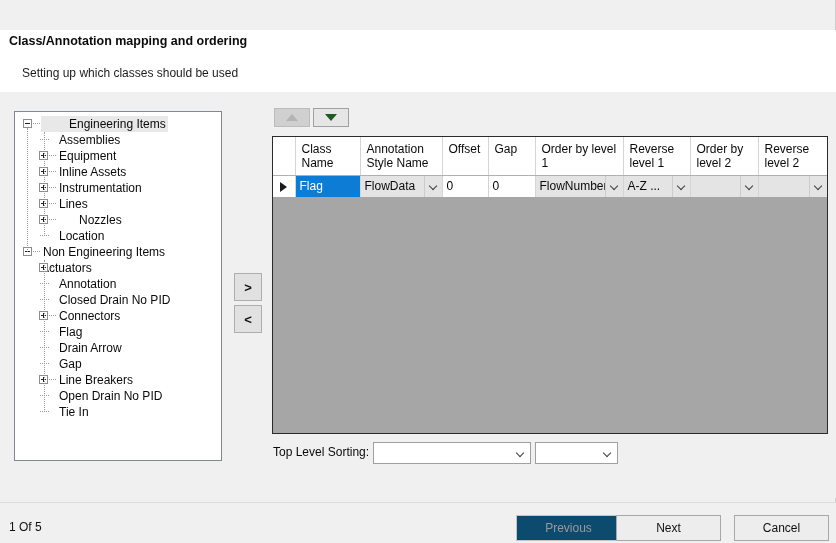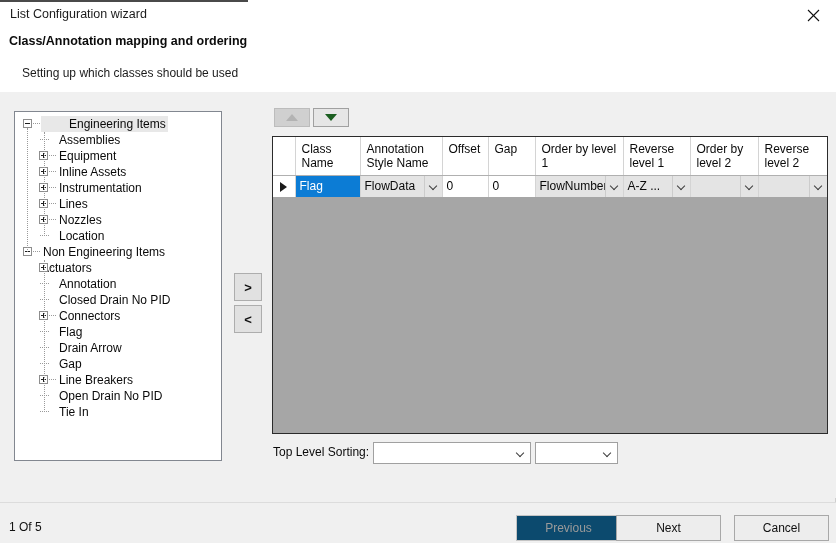--- a/index.html
+++ b/index.html
@@ -382,46 +382,36 @@
     color: #9a9a9a;
   }
   #btn-next   { left: 616px; background: #ededed; }
   #btn-cancel { left: 734px; width: 95px; background: #ededed; }
 </style>
 </head>
 <body>
 
 <div id="window">
 
-  <div id="titlebar">
-    <div id="titlebar-accent"></div>
-    <div id="title-text">List Configuration wizard</div>
-    <div id="close-btn">
-      <svg width="13" height="13" viewBox="0 0 13 13">
-        <line x1="1" y1="1" x2="12" y2="12" stroke="#111" stroke-width="1.1"></line>
-        <line x1="12" y1="1" x2="1" y2="12" stroke="#111" stroke-width="1.1"></line>
-      </svg>
-    </div>
-  </div>
 
   <div id="header-band">
     <div id="header-title">Class/Annotation mapping and ordering</div>
     <div id="header-sub">Setting up which classes should be used</div>
   </div>
 
   <div id="body-region">
 
     <div id="tree-panel">
         <div class="tree-row selected" style="margin-top: 4px;"><span class="exp" style="left: 8px;"></span><span class="dash" style="left: 18px;"></span><span class="tree-label" style="margin-left: 26px; padding-left: 28px;">Engineering Items</span></div>
         <div class="tree-row"><span class="leafmark" style="left: 25px;"></span><span class="tree-label" style="margin-left: 42px;">Assemblies</span></div>
         <div class="tree-row"><span class="exp plus" style="left: 24px;"></span><span class="dash" style="left: 34px;"></span><span class="tree-label" style="margin-left: 42px;">Equipment</span></div>
         <div class="tree-row"><span class="exp plus" style="left: 24px;"></span><span class="dash" style="left: 34px;"></span><span class="tree-label" style="margin-left: 42px;">Inline Assets</span></div>
         <div class="tree-row"><span class="exp plus" style="left: 24px;"></span><span class="dash" style="left: 34px;"></span><span class="tree-label" style="margin-left: 42px;">Instrumentation</span></div>
         <div class="tree-row"><span class="exp plus" style="left: 24px;"></span><span class="dash" style="left: 34px;"></span><span class="tree-label" style="margin-left: 42px;">Lines</span></div>
-        <div class="tree-row"><span class="exp plus" style="left: 24px;"></span><span class="dash" style="left: 34px;"></span><span class="tree-label" style="margin-left: 42px;">Nozzles</span></div>
+        <div class="tree-row"><span class="exp plus" style="left: 24px;"></span><span class="dash" style="left: 34px;"></span><span class="tree-label" style="margin-left: 62px;">Nozzles</span></div>
         <div class="tree-row"><span class="leafmark" style="left: 25px;"></span><span class="tree-label" style="margin-left: 42px;">Location</span></div>
         <div class="tree-row"><span class="exp" style="left: 8px;"></span><span class="dash" style="left: 18px;"></span><span class="tree-label" style="margin-left: 26px;">Non Engineering Items</span></div>
         <div class="tree-row"><span class="exp plus" style="left: 24px;"></span><span class="dash" style="left: 34px;"></span><span class="tree-label" style="margin-left: 24px; text-align: center;">Actuators</span></div>
         <div class="tree-row"><span class="leafmark" style="left: 25px;"></span><span class="tree-label" style="margin-left: 42px;">Annotation</span></div>
         <div class="tree-row"><span class="leafmark" style="left: 25px;"></span><span class="tree-label" style="margin-left: 42px;">Closed Drain No PID</span></div>
         <div class="tree-row"><span class="exp plus" style="left: 24px;"></span><span class="dash" style="left: 34px;"></span><span class="tree-label" style="margin-left: 42px;">Connectors</span></div>
         <div class="tree-row"><span class="leafmark" style="left: 25px;"></span><span class="tree-label" style="margin-left: 42px;">Flag</span></div>
         <div class="tree-row"><span class="leafmark" style="left: 25px;"></span><span class="tree-label" style="margin-left: 42px;">Drain Arrow</span></div>
         <div class="tree-row"><span class="leafmark" style="left: 25px;"></span><span class="tree-label" style="margin-left: 42px;">Gap</span></div>
         <div class="tree-row"><span class="exp plus" style="left: 24px;"></span><span class="dash" style="left: 34px;"></span><span class="tree-label" style="margin-left: 42px;">Line Breakers</span></div>

